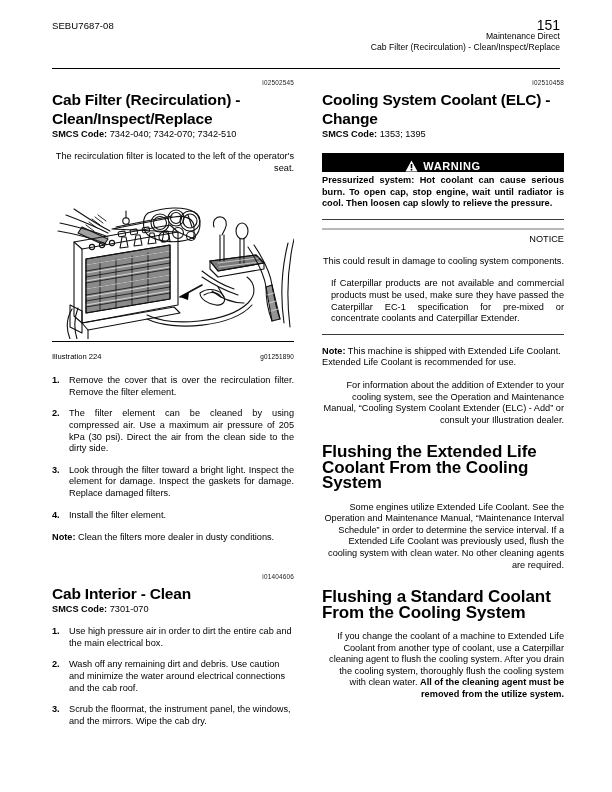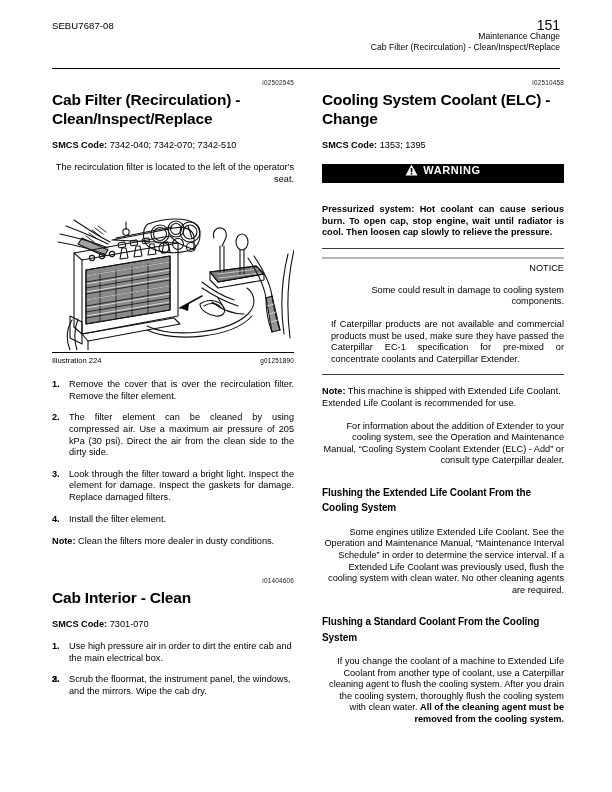--- a/index.html
+++ b/index.html
@@ -76,30 +76,29 @@
   }
 
   h1.sect {
     font-size: 15.5px;
     font-weight: bold;
     line-height: 18.5px;
     margin: 4px 0 0 0;
     letter-spacing: -0.2px;
   }
   h2.sub {
-    font-size: 10px;
+    font-size: 17px;
     font-weight: bold;
     line-height: 15.4px;
     margin: 0;
     letter-spacing: -0.1px;
   }
   .smcs {
     font-size: 9.2px;
     line-height: 12px;
-    margin-top: 11px;
   }
   .smcs b { font-weight: bold; }
 
   p.body {
     font-size: 9.2px;
     line-height: 11.6px;
     margin: 11px 0 0 0;
     text-align: right;
   }
   p.body.just { text-align: justify; margin-left: 9px; }
@@ -144,61 +143,61 @@
   .illo-box svg { display: block; }
   .illo-rule {
     width: 242px;
     height: 1px;
     background: #000000;
     margin-top: 2px;
   }
   .illo-cap {
     position: relative;
     height: 12px;
-    margin-top: 3px;
+    margin-top: 10px;
   }
   .illo-cap .cap-left {
     position: absolute;
     left: 0; top: 0;
     font-size: 7.6px;
   }
   .illo-cap .cap-right {
     position: absolute;
     right: 0; top: 1px;
     font-size: 6.4px;
     letter-spacing: 0.2px;
   }
 
   
   .warnbar {
     margin-top: 13px;
     width: 242px;
     height: 19px;
     background: #000000;
     display: flex;
-    align-items: flex-start;
+    align-items: flex-end;
     justify-content: center;
   }
   .warnbar .wicon {
     width: 13px;
     height: 12px;
     margin-right: 5px;
     display: block;
   }
   .warnbar .wtext {
     color: #ffffff;
     font-size: 11px;
     font-weight: bold;
     letter-spacing: 0.6px;
   }
   p.warntext {
     font-size: 9.2px;
     line-height: 11.6px;
     font-weight: bold;
-    margin: 21px 0 0 0;
+    margin: 3px 0 0 0;
     text-align: justify;
   }
   .rule-thin {
     width: 242px;
     height: 1px;
     background: #3a3a3a;
     margin-top: 9px;
   }
   .rule-gray {
     width: 242px;
@@ -222,21 +221,21 @@
 </style>
 </head>
 <body>
 
 <div class="page">
 
   <div class="header">
     <div class="header-left">SEBU7687-08</div>
     <div class="header-right">
       <div class="pagenum">151</div>
-      <div>Maintenance Change</div>
+      <div>Maintenance Direct</div>
       <div>Cab Filter (Recirculation) - Clean/Inspect/Replace</div>
     </div>
   </div>
   <div class="header-rule"></div>
 
   <div class="col col-left">
 
     <div class="docid">i02502545</div>
     <h1 class="sect">Cab Filter (Recirculation) - Clean/Inspect/Replace</h1>
 
@@ -427,20 +426,21 @@
       <span>7301-070</span>
     </div>
 
     <div class="olist">
       <div class="li">
         <span class="num">1.</span>
         <span>Use high pressure air in order to dirt the entire cab and the main electrical box.</span>
       </div>
       <div class="li">
         <span class="num">2.</span>
+        <span>Wash off any remaining dirt and debris. Use caution and minimize the water around electrical connections and the cab roof.</span>
       </div>
       <div class="li">
         <span class="num">3.</span>
         <span>Scrub the floormat, the instrument panel, the windows, and the mirrors. Wipe the cab dry.</span>
       </div>
     </div>
   </div>
 
   <div class="col col-right">
 
@@ -460,33 +460,33 @@
       </svg>
       <span class="wtext">WARNING</span>
     </div>
 
     <p class="warntext">Pressurized system: Hot coolant can cause serious burn. To open cap, stop engine, wait until radiator is cool. Then loosen cap slowly to relieve the pressure.</p>
 
     <div class="rule-thin"></div>
     <div class="rule-gray"></div>
 
     <div class="notice-title">NOTICE</div>
-    <p class="body">Some could result in damage to cooling system components.</p>
+    <p class="body">This could result in damage to cooling system components.</p>
     <p class="body just">If Caterpillar products are not available and commercial products must be used, make sure they have passed the Caterpillar EC-1 specification for pre-mixed or concentrate coolants and Caterpillar Extender.</p>
 
     <div class="rule-after"></div>
 
     <div class="note">
       <b>Note:</b><span> This machine is shipped with Extended Life Coolant. Extended Life Coolant is recommended for use.</span>
     </div>
 
-    <p class="body">For information about the addition of Extender to your cooling system, see the Operation and Maintenance Manual, “Cooling System Coolant Extender (ELC) - Add” or consult type Caterpillar dealer.</p>
+    <p class="body">For information about the addition of Extender to your cooling system, see the Operation and Maintenance Manual, “Cooling System Coolant Extender (ELC) - Add” or consult your Illustration dealer.</p>
 
     <h2 class="sub" style="margin-top:18px">Flushing the Extended Life Coolant From the Cooling System</h2>
     <p class="body">Some engines utilize Extended Life Coolant. See the Operation and Maintenance Manual, “Maintenance Interval Schedule” in order to determine the service interval. If a Extended Life Coolant was previously used, flush the cooling system with clean water. No other cleaning agents are required.</p>
 
     <h2 class="sub" style="margin-top:18px">Flushing a Standard Coolant From the Cooling System</h2>
     <p class="body">
-      <span>If you change the coolant of a machine to Extended Life Coolant from another type of coolant, use a Caterpillar cleaning agent to flush the cooling system. After you drain the cooling system, thoroughly flush the cooling system with clean water. </span><b class="bold">All of the cleaning agent must be removed from the cooling system.</b>
+      <span>If you change the coolant of a machine to Extended Life Coolant from another type of coolant, use a Caterpillar cleaning agent to flush the cooling system. After you drain the cooling system, thoroughly flush the cooling system with clean water. </span><b class="bold">All of the cleaning agent must be removed from the utilize system.</b>
     </p>
   </div>
 
 </div>
 
 </body></html>

